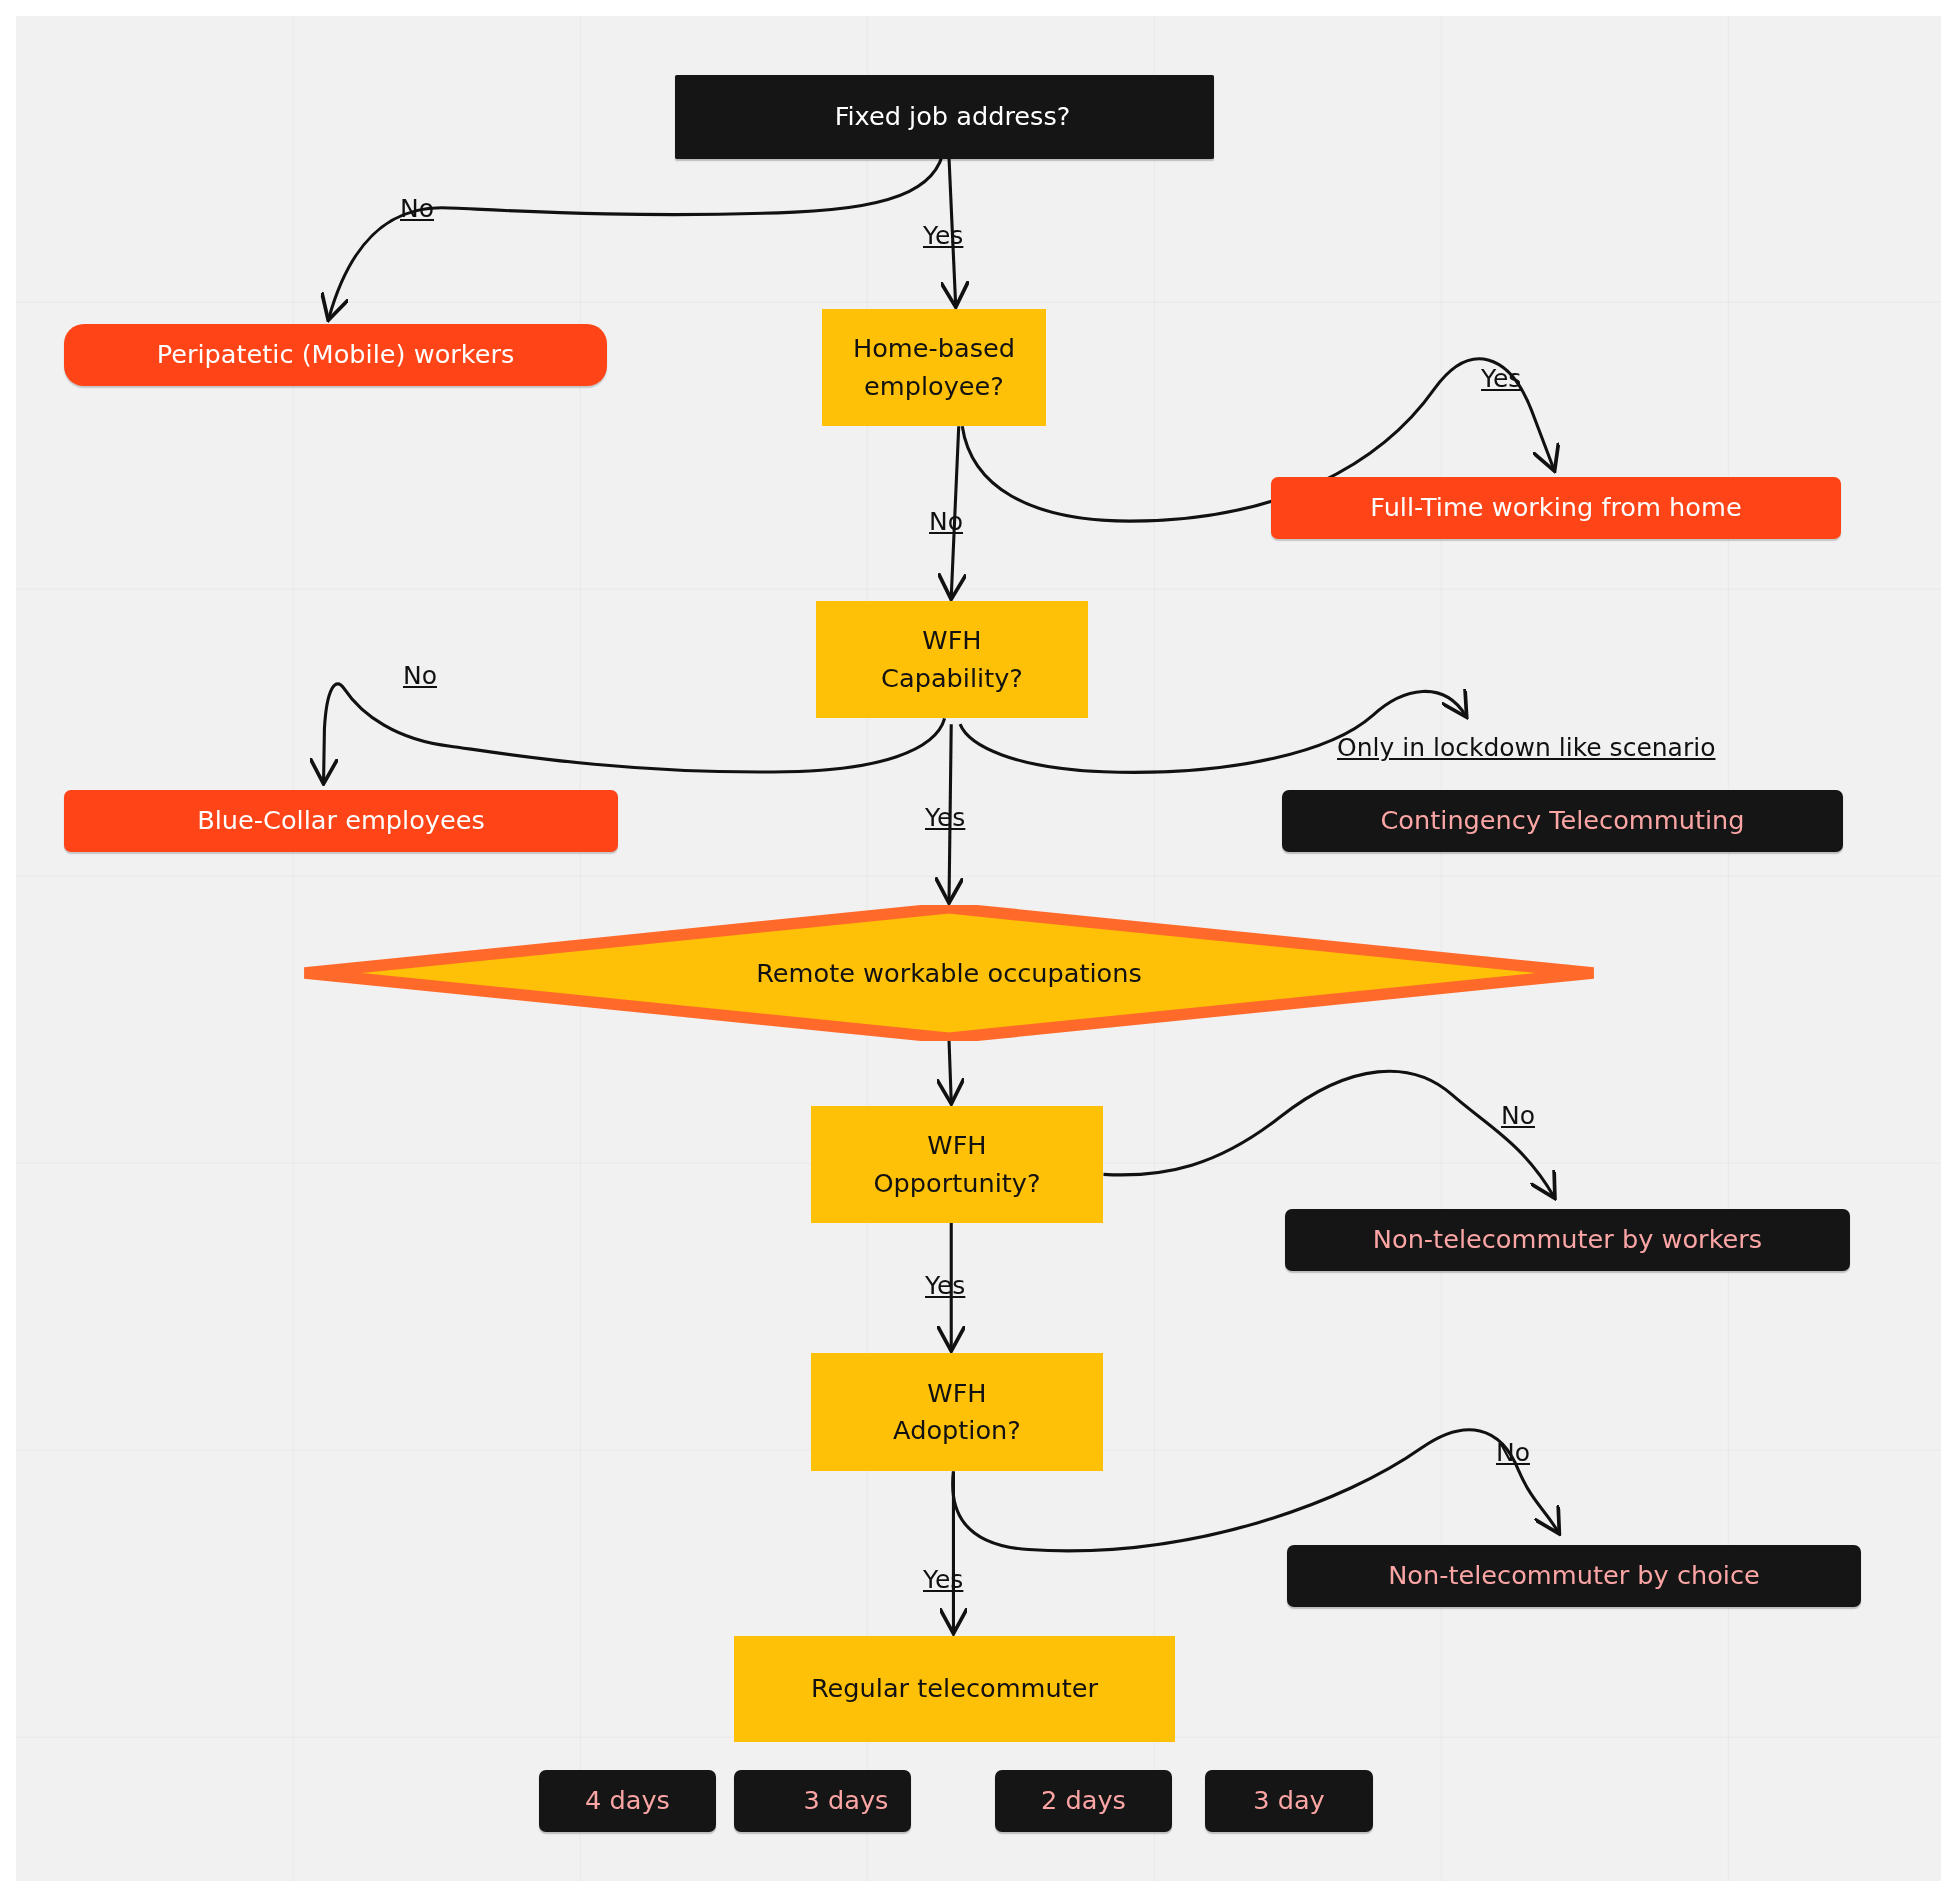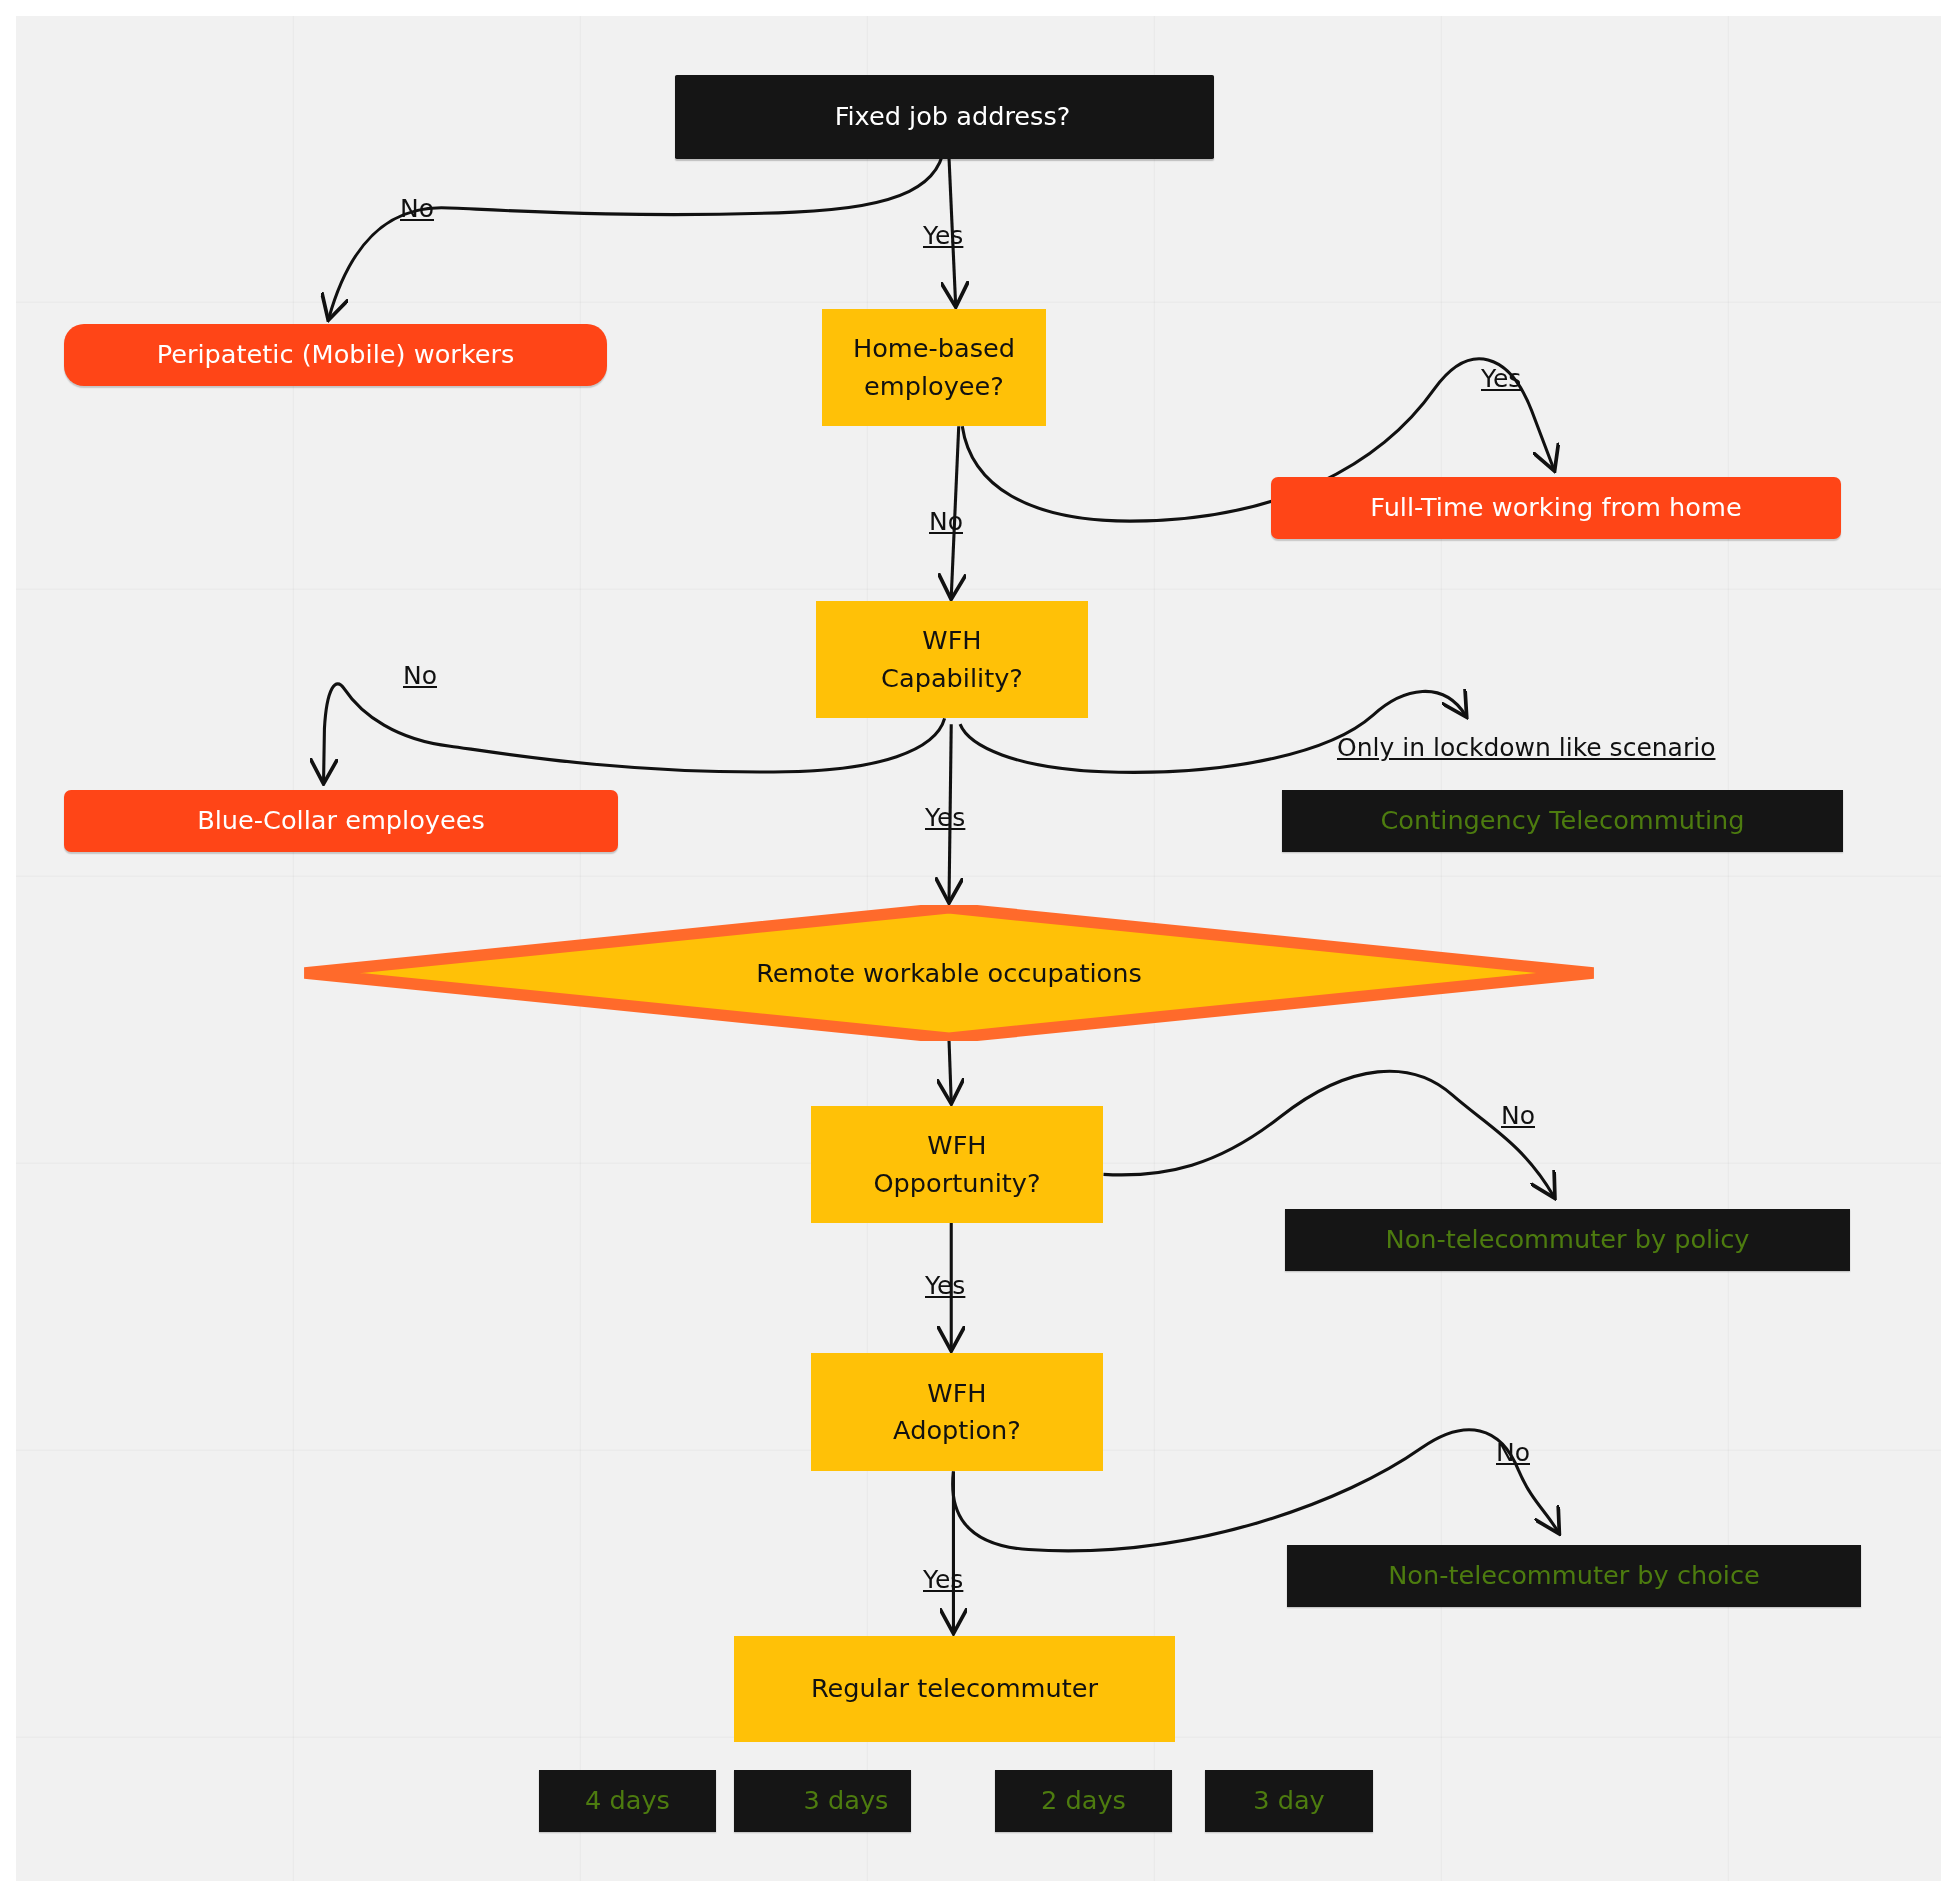--- a/index.html
+++ b/index.html
@@ -54,23 +54,23 @@
   }
   .node-red {
     background: #ff4517;
     color: #ffffff;
     font-size: 25.6px;
     border-radius: 7px;
     box-shadow: 0 1.3px 1.3px rgba(0,0,0,0.18);
   }
   .node-black {
     background: #151515;
-    color: #4d7c0f;
-    font-size: 25.6px;
-    border-radius: 0;
+    color: #fca5a5;
+    font-size: 25.6px;
+    border-radius: 7px;
     box-shadow: 0 1.3px 1.3px rgba(0,0,0,0.22);
   }
   .node-black-sq {
     background: #151515;
     color: #ffffff;
     font-size: 25.6px;
     border-radius: 1.8px;
     box-shadow: 0 1.3px 1.3px rgba(0,0,0,0.22);
   }
   .diamond-wrap {
@@ -178,21 +178,21 @@
     </svg>
     <div class="diamond-label">Remote workable occupations</div>
   </div>
 
   <div class="node node-yellow" style="left:811px; top:1106px; width:292px; height:117px;">
     <span>WFH
 Opportunity?</span>
   </div>
 
   <div class="node node-black" style="left:1285px; top:1209px; width:565px; height:62px;">
-    <span>Non-telecommuter by policy</span>
+    <span>Non-telecommuter by workers</span>
   </div>
 
   <div class="node node-yellow" style="left:811px; top:1353px; width:292px; height:118px;">
     <span>WFH
 Adoption?</span>
   </div>
 
   <div class="node node-black" style="left:1287px; top:1545px; width:574px; height:62px;">
     <span>Non-telecommuter by choice</span>
   </div>

